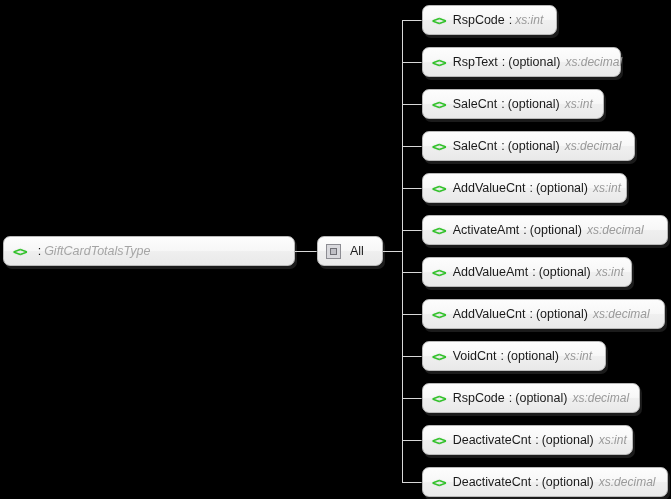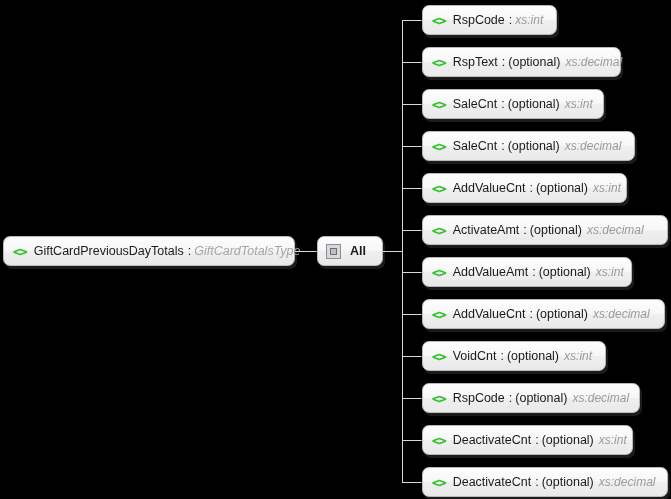--- a/index.html
+++ b/index.html
@@ -86,21 +86,20 @@
     top: 236px;
     width: 292px;
   }
 
   
   #all-node {
     left: 317px;
     top: 236px;
     width: 66px;
     padding-left: 8px;
-    font-weight: bold;
   }
   .all-icon {
     width: 15px;
     height: 15px;
     margin-right: 9px;
     flex: 0 0 auto;
     position: relative;
     background: #d9d9dd;
     border: 1px solid #8d8d93;
     box-sizing: border-box;
@@ -124,21 +123,20 @@
     left: 422px;
   }
 </style>
 </head>
 <body>
 
 <div id="diagram">
 
   <div class="node" id="root-node">
     <span class="el-icon">&lt;&gt;</span>
-    <span class="node-name">GiftCardPreviousDayTotals</span>
     <span class="sep">:</span>
     <span class="type root-type">GiftCardTotalsType</span>
   </div>
 
   <div class="line h" style="left:295px; top:251px; width:23px;"></div>
 
   <div class="node" id="all-node">
     <span class="all-icon"></span>
     <span class="all-label">All</span>
   </div>

